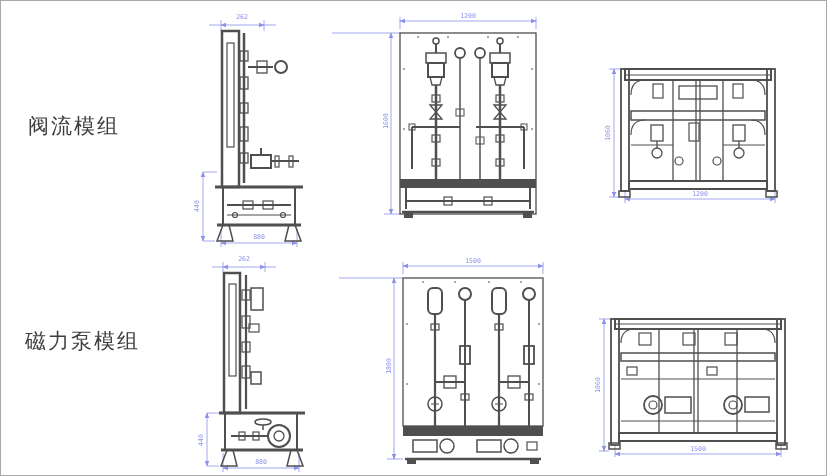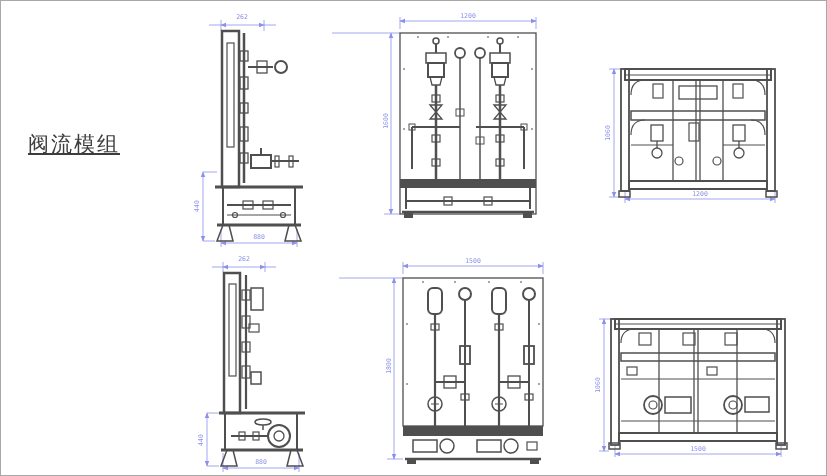--- a/index.html
+++ b/index.html
@@ -27,21 +27,21 @@
 <div id="canvas">
 
   <svg width="0" height="0" style="position:absolute">
     <defs>
       <marker id="arr" viewBox="0 0 10 10" refX="9" refY="5" markerWidth="7" markerHeight="7" orient="auto-start-reverse">
         <path d="M0,1 L10,5 L0,9 z" fill="#8b90ea"></path>
       </marker>
     </defs>
   </svg>
 
-  <div class="module-label" style="left:27px;top:129px;text-decoration:underline;">阀流模组</div>
+  <div class="module-label" style="left:27px;top:111px;">阀流模组</div>
 
   <div class="view" style="left:186px;top:8px;width:132px;height:242px;">
     <svg width="132" height="242" viewBox="0 0 132 242">
       <g stroke="#8b90ea" stroke-width="0.8" fill="none">
         <line x1="34" y1="11" x2="34" y2="22"></line>
           <line x1="77" y1="11" x2="77" y2="22"></line>
         <line x1="22" y1="16" x2="34" y2="16"></line>
           <line x1="77" y1="16" x2="89" y2="16"></line>
         <line x1="34" y1="16" x2="77" y2="16" marker-start="url(#arr)" marker-end="url(#arr)"></line>
         <line x1="16" y1="163" x2="30" y2="163"></line>
@@ -204,20 +204,21 @@
         <circle cx="70" cy="102" r="4" stroke-width="1.2"></circle>
         <circle cx="108" cy="102" r="4" stroke-width="1.2"></circle>
         <line x1="22" y1="86" x2="64" y2="86" stroke-width="1"></line>
         <line x1="114" y1="86" x2="156" y2="86" stroke-width="1"></line>
       </g>
     </svg>
     <span class="dim v" style="left:-1px;top:74px;">1060</span>
     <span class="dim" style="left:91px;top:135px;">1200</span>
   </div>
 
+  <div class="module-label" style="left:24px;top:326px;">磁力泵模组</div>
 
   <div class="view" style="left:192px;top:253px;width:126px;height:217px;">
     <svg width="126" height="217" viewBox="0 0 126 217">
       <g stroke="#8b90ea" stroke-width="0.8" fill="none">
         <line x1="30" y1="8" x2="30" y2="18"></line>
           <line x1="72" y1="8" x2="72" y2="18"></line>
         <line x1="19" y1="13" x2="30" y2="13"></line>
           <line x1="72" y1="13" x2="83" y2="13"></line>
         <line x1="30" y1="13" x2="72" y2="13" marker-start="url(#arr)" marker-end="url(#arr)"></line>
         <line x1="14" y1="159" x2="28" y2="159"></line>

